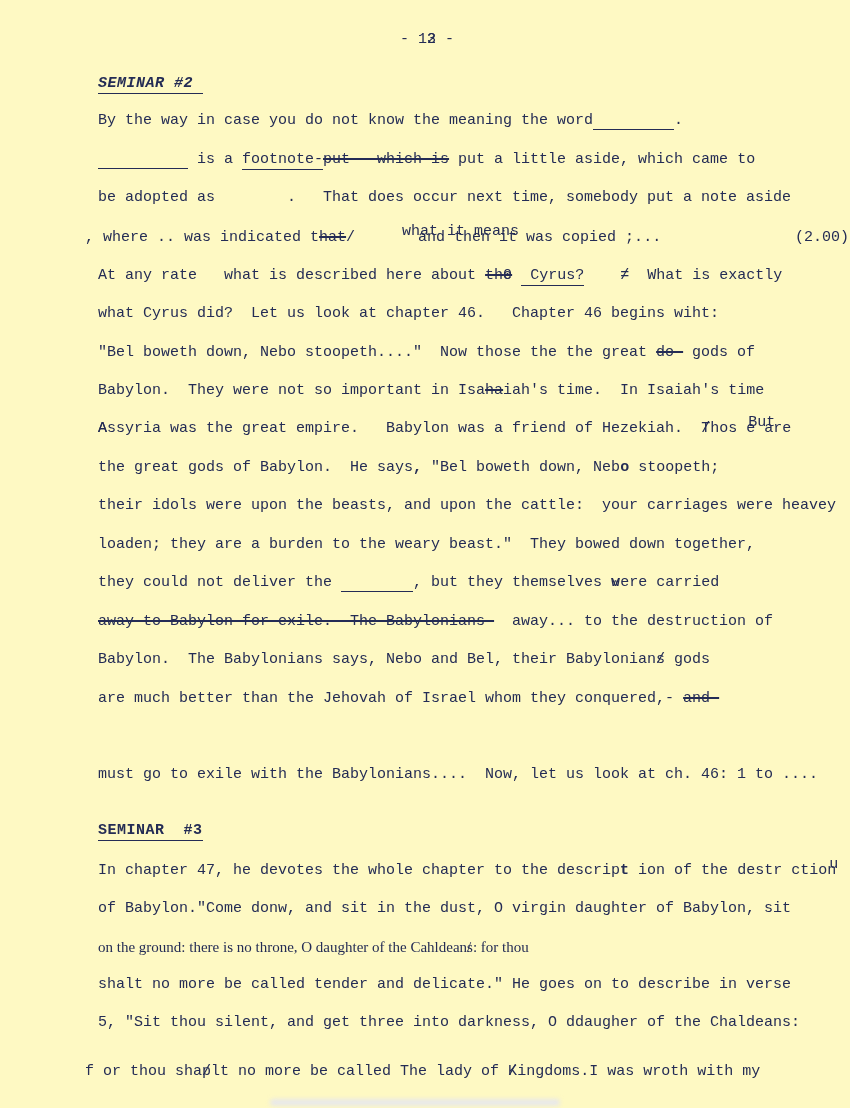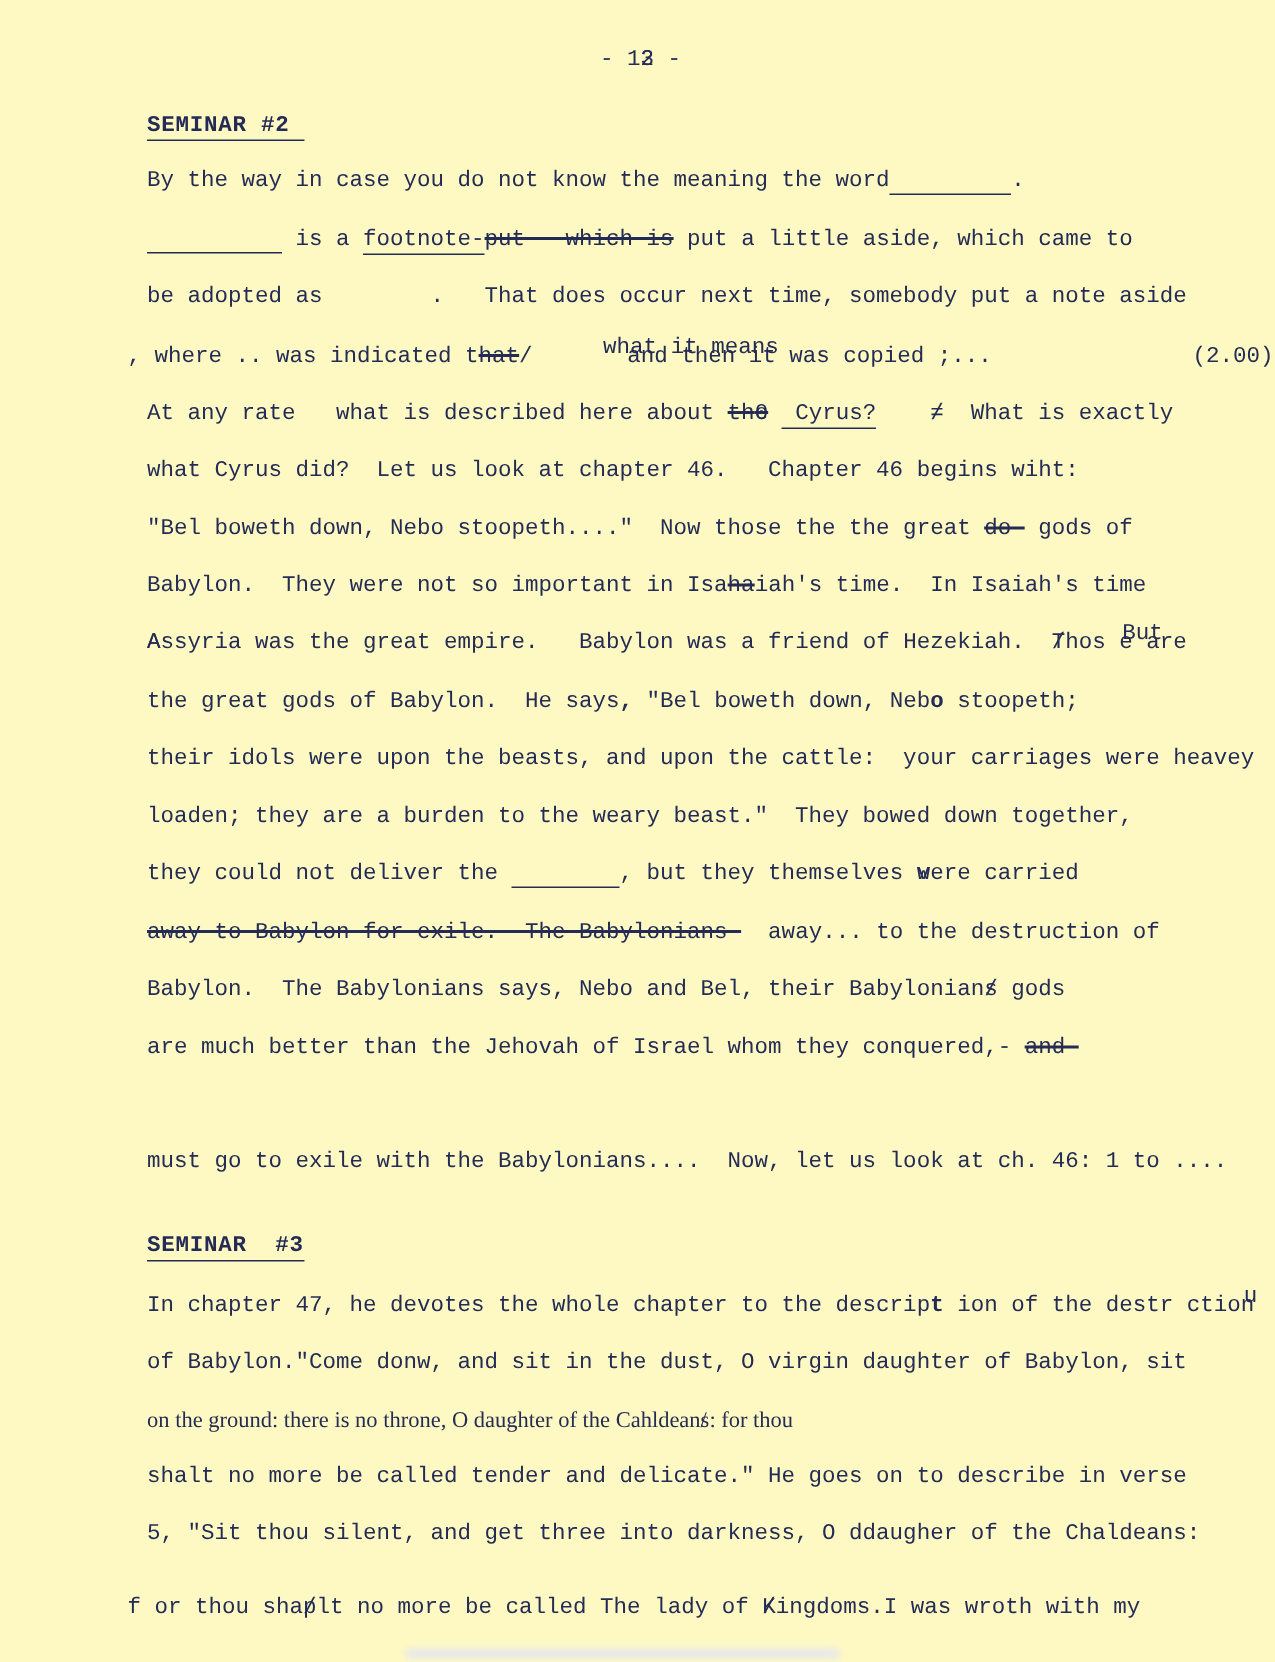--- a/index.html
+++ b/index.html
@@ -29,21 +29,21 @@
     position:absolute;left:270px;top:1099px;width:290px;height:7px;
     background:#e8e8ea;border-radius:4px;filter:blur(2px);
   }
 </style>
 </head>
 <body>
 
 <div class="page" style="background: #fef9c3; color: rgb(36, 44, 85);">
   <div class="smudge"></div>
 <div class="line" style="left: 400px; top: 30px;"><span>- 1</span><span class="ov">2<span class="ov-t">3</span></span><span> -</span></div>
-    <div class="line head" style="left: 98px; top: 74px;"><span class="u">SEMINAR #2 </span></div>
+    <div class="line head" style="left: 98px; top: 74px; font-style: italic;"><span class="u">SEMINAR #2 </span></div>
     <div class="line" style="left: 98px; top: 111px;"><span>By the way in case you do not know the meaning the word</span><span class="blank">         </span><span>.</span></div>
     <div class="line" style="left: 98px; top: 150px;"><span class="blank">          </span><span> is a </span><span class="u">footnote-</span><span class="s">put---which is</span><span> put a little aside, which came to</span></div>
     <div class="line" style="left: 98px; top: 188px;"><span>be adopted as        .   That does occur next time, somebody put a note aside</span></div>
     <div class="line" style="left: 85px; top: 228px;"><span>, where .. was indicated t</span><span class="s">hat</span><span>/</span><span class="ins"><span class="ins-t">what it means</span></span><span>       and then it was copied ;...</span></div>
     <div class="line" style="left: 795px; top: 228px;"><span>(2.00)</span></div>
     <div class="line" style="left: 98px; top: 266px;"><span>At any rate   what is described here about </span><span class="s">th</span><span class="s ov">e<span class="ov-t">0</span></span><span> </span><span class="u"> Cyrus?</span><span>    </span><span class="ov">=<span class="ov-t">/</span></span><span>  What is exactly</span></div>
     <div class="line" style="left: 98px; top: 304px;"><span>what Cyrus did?  Let us look at chapter 46.   Chapter 46 begins wiht:</span></div>
     <div class="line" style="left: 98px; top: 343px;"><span>"Bel boweth down, Nebo stoopeth...."  Now those the the great </span><span class="s">do-</span><span> gods of</span></div>
     <div class="line" style="left: 98px; top: 381px; text-align: center;"><span>Babylon.  They were not so important in Isa</span><span class="s">ha</span><span>iah's time.  In Isaiah's time</span></div>
     <div class="line" style="left: 98px; top: 419px;"><span class="ov">A<span class="ov-t">A</span></span><span>ssyria was the great empire.   Babylon was a friend of Hezekiah.  </span><span class="ins"><span class="ins-t">But</span></span><span class="ov">T<span class="ov-t">/</span></span><span>hos e are</span></div>

